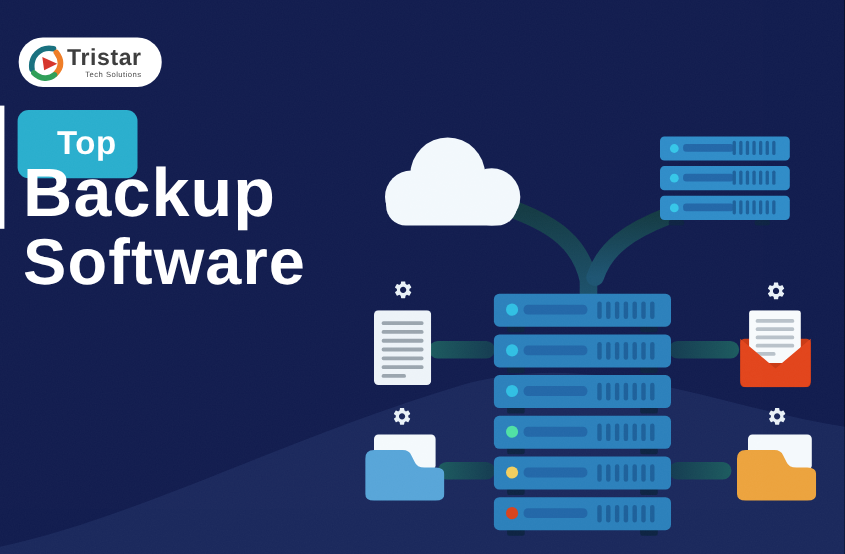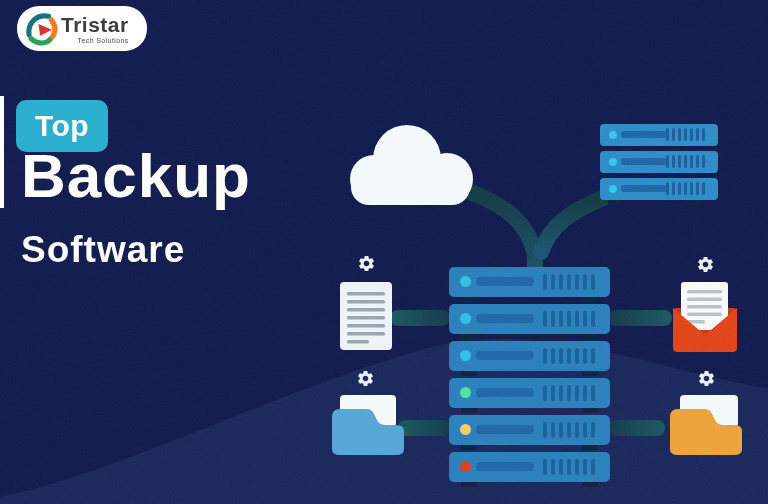--- a/index.html
+++ b/index.html
@@ -10,38 +10,38 @@
   }
   .abs{position:absolute;}
   svg{display:block;}
 
   
   #bg-wave{left:0;top:0;z-index:0;pointer-events:none;}
   #noise{left:0;top:0;z-index:60;pointer-events:none;opacity:.55;}
 
   
   #logo-pill{
-    left:17px;top:6px;width:130px;height:45px;background:#fff;border-radius:22px;
+    left:17px;top:34px;width:130px;height:45px;background:#fff;border-radius:22px;
     display:flex;align-items:center;z-index:10;padding:0;
   }
   #logo-mark{margin-left:7px;}
   #logo-texts{display:flex;flex-direction:column;margin-left:3px;line-height:1;}
   #brand-name{font-size:21px;font-weight:bold;color:var(--logo-text,#3C3C3C);letter-spacing:.5px;}
   #brand-tagline{font-size:7px;color:#4A4A4A;align-self:flex-end;margin-top:2px;letter-spacing:.4px;}
 
   
   #edge-line{left:0;top:96px;width:4px;height:112px;background:var(--white-line,#fff);z-index:5;}
   #top-badge{
-    left:16px;top:100px;width:92px;height:52px;border-radius:10px;
-    background:var(--badge-bg,#29AECD);display:flex;align-items:center;justify-content:center;z-index:5;
+    left:16px;top:100px;width:92px;height:62px;border-radius:10px;
+    background:var(--badge-bg,#29AECD);display:flex;align-items:center;justify-content:center;z-index:5;padding-left:17px;
   }
   #top-badge span{color:#fff;font-size:30px;font-weight:bold;letter-spacing:.5px;}
   #title{left:21px;top:146px;z-index:5;color:var(--title,#fff);font-weight:bold;}
   .title-line{font-size:62px;line-height:60px;letter-spacing:1px;}
-  .title-line.small{font-size:37px;line-height:52px;margin-top:18px;letter-spacing:1px;}
+  .title-line.small{font-size:59px;line-height:52px;margin-top:6px;letter-spacing:1px;}
 
   
   .conn{height:16px;border-radius:8px;z-index:1;}
   .conn.left{background:linear-gradient(90deg,var(--connector-a,#1B5A5E),var(--connector-b,#133A50));}
   .conn.right{background:linear-gradient(270deg,var(--connector-a,#1B5A5E),var(--connector-b,#133A50));}
 
   
   #central-rack{left:449px;top:267px;width:161px;height:222px;z-index:3;}
   #mini-rack{left:600px;top:124px;width:118px;height:82px;z-index:3;}
   .unit{position:relative;background:var(--server,#2B80BB);border-radius:5px;}

